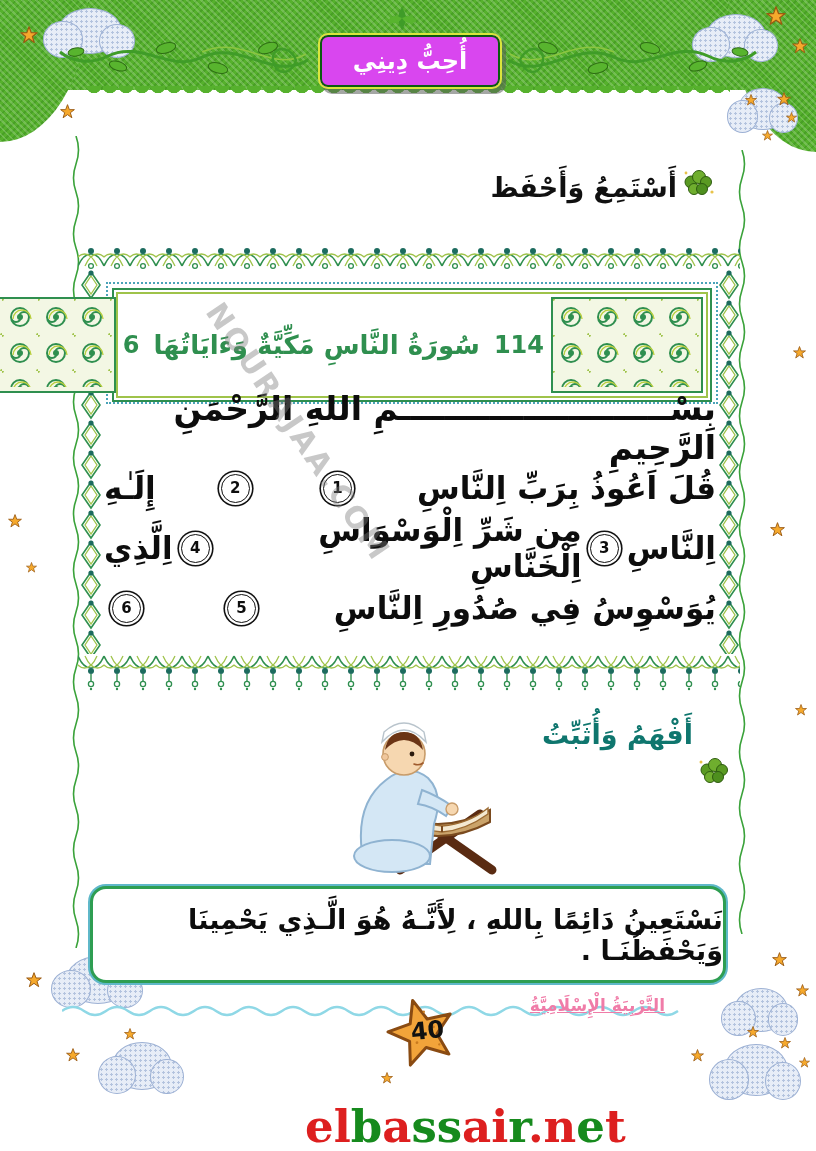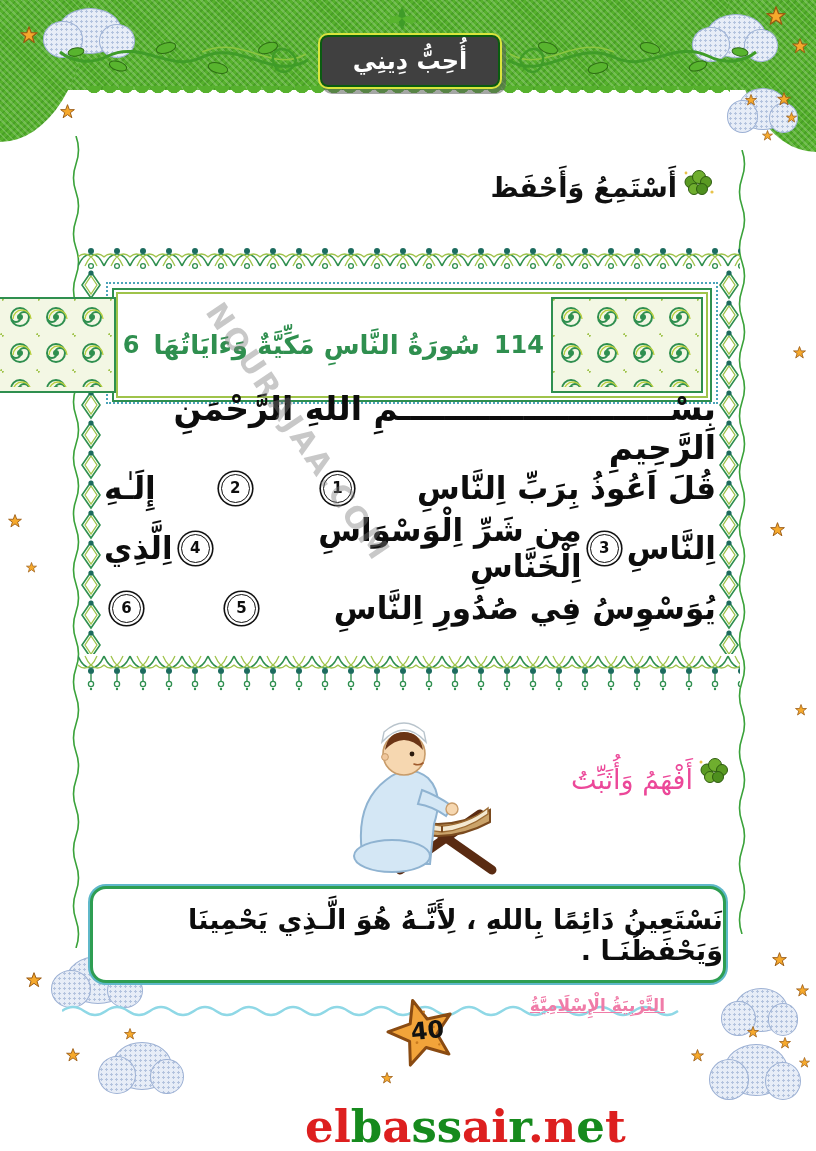--- a/index.html
+++ b/index.html
@@ -12,31 +12,31 @@
                          repeating-linear-gradient(-45deg,rgba(25,100,10,.22) 0 2px,transparent 2px 5px);}
   .scallop{position:absolute;left:86px;top:86px;width:644px;height:12px;
         background-image:radial-gradient(circle at 8px 0px,#56b12d 0 7px,transparent 7.5px);
         background-size:16px 12px;background-repeat:repeat-x;}
   .blobL,.blobR{position:absolute;top:0;height:142px;width:88px;background-color:#56b12d;
         background-image:repeating-linear-gradient(45deg,rgba(255,255,255,.18) 0 2px,transparent 2px 5px),
                          repeating-linear-gradient(-45deg,rgba(25,100,10,.22) 0 2px,transparent 2px 5px);}
   .blobL{left:0;border-radius:0 0 100% 0;}
   .blobR{right:0;height:152px;border-radius:0 0 0 100%;}
   
-  .banner{position:absolute;left:318px;top:33px;width:180px;height:52px;background:#404040;
+  .banner{position:absolute;left:318px;top:33px;width:180px;height:52px;background:#d946ef;
         border:2px solid #d9e53c;border-radius:10px;box-shadow:4px 5px 0 rgba(90,95,90,.55),inset 0 0 0 2px #0a5c10;
         display:flex;align-items:center;justify-content:center;color:#ffffff;font-weight:bold;font-size:24px;direction:rtl;}
   .fleur{position:absolute;left:386px;top:6px;}
   .scroll{position:absolute;top:30px;}
   .scroll.right{transform:scaleX(-1);}
   
   .lesson-title{position:absolute;left:470px;top:110px;width:220px;text-align:center;direction:rtl;
         font-size:34px;font-weight:bold;color:#101010;}
   .h-listen{position:absolute;right:139px;top:166px;direction:rtl;font-size:27px;font-weight:bold;color:#101010;margin-top:6px;}
-  .h-understand{position:absolute;right:123px;top:764px;direction:rtl;font-size:27px;font-weight:normal;color:#ec4899;}
+  .h-understand{position:absolute;right:123px;top:719px;direction:rtl;font-size:27px;font-weight:bold;color:#0f766e;}
   .flower{position:absolute;}
   
   .fringe,.chain{position:absolute;}
   .surah-header{position:absolute;left:106px;top:282px;width:600px;height:110px;
         border:2px dotted #4aa3b8;padding:4px;background:#fff;}
   .sh-line{height:100%;border:2px solid #2f8f4f;box-shadow:inset 0 0 0 2px #ffffff,inset 0 0 0 4px #9fc34a;
         display:flex;direction:rtl;}
   .orn{flex:0 0 148px;margin:7px;border:2px solid #2f8f4f;background:#f3f7e4;overflow:hidden;}
   .sh-center{flex:1;display:flex;align-items:center;justify-content:center;gap:14px;direction:rtl;
         color:#2f8f4f;font-weight:bold;font-size:26px;white-space:nowrap;}

